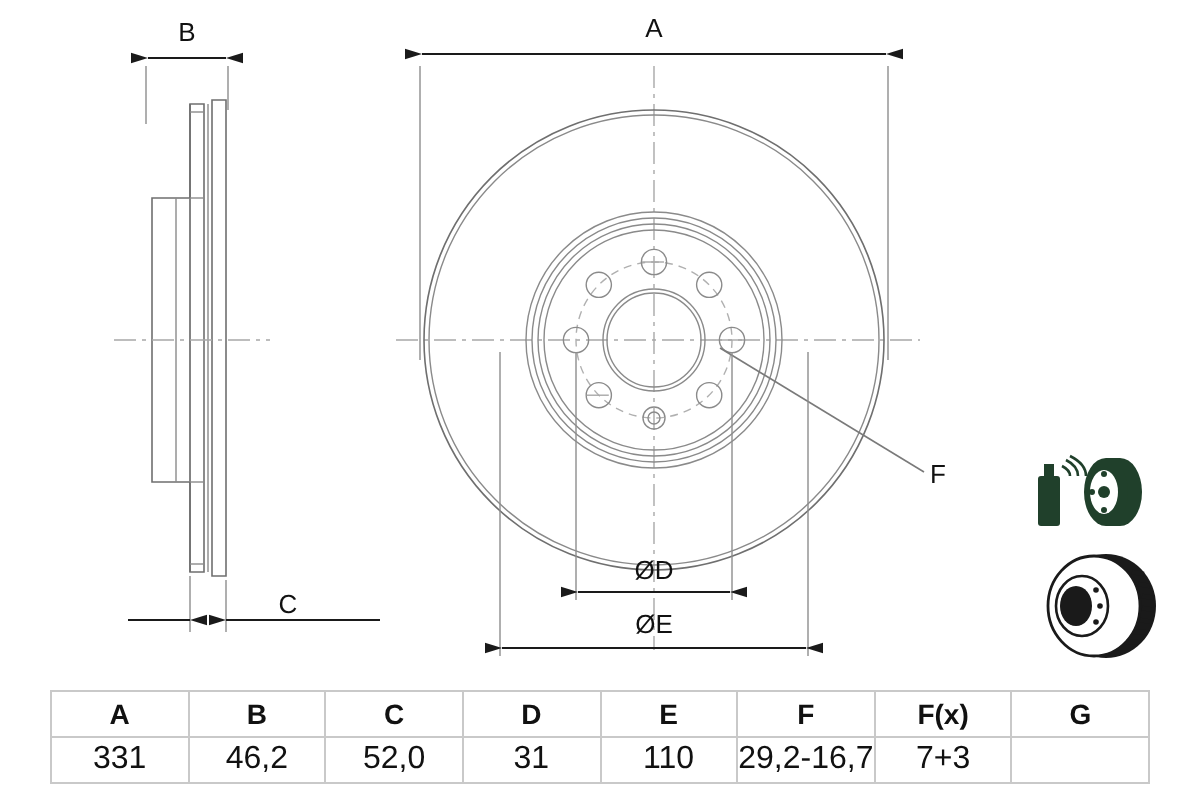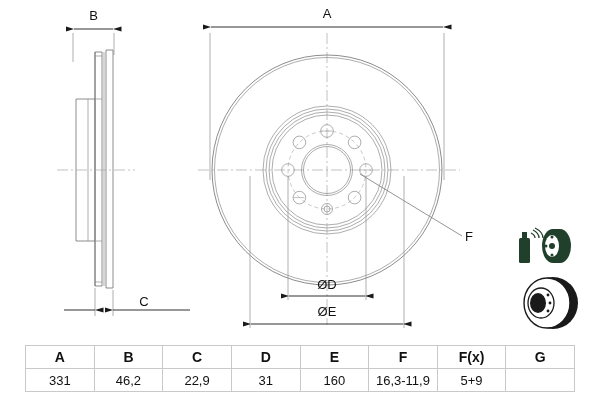--- a/index.html
+++ b/index.html
@@ -52,21 +52,21 @@
     width: 550px;
     border-collapse: collapse;
     table-layout: fixed;
   }
   #spec-table td {
     border: 1px solid #c9c9c9;
     height: 22px;
     text-align: center;
     vertical-align: middle;
     font-family: "Liberation Sans", sans-serif;
-    font-size: 13px;
+    font-size: 16px;
     color: #111111;
     padding: 0;
   }
   #spec-table tr.head td {
     font-weight: bold;
     font-size: 14px;
   }
   #spec-table tr.vals td {
     font-weight: normal;
   }
@@ -226,23 +226,23 @@
         <td>C</td>
         <td>D</td>
         <td>E</td>
         <td>F</td>
         <td>F(x)</td>
         <td>G</td>
       </tr>
       <tr class="vals">
         <td>331</td>
         <td>46,2</td>
-        <td>22,9</td>
+        <td>52,0</td>
         <td>31</td>
-        <td>160</td>
-        <td>16,3-11,9</td>
-        <td>5+9</td>
+        <td>110</td>
+        <td>29,2-16,7</td>
+        <td>7+3</td>
         <td></td>
       </tr>
     </tbody>
   </table>
 
 </div>
 
 </body></html>

